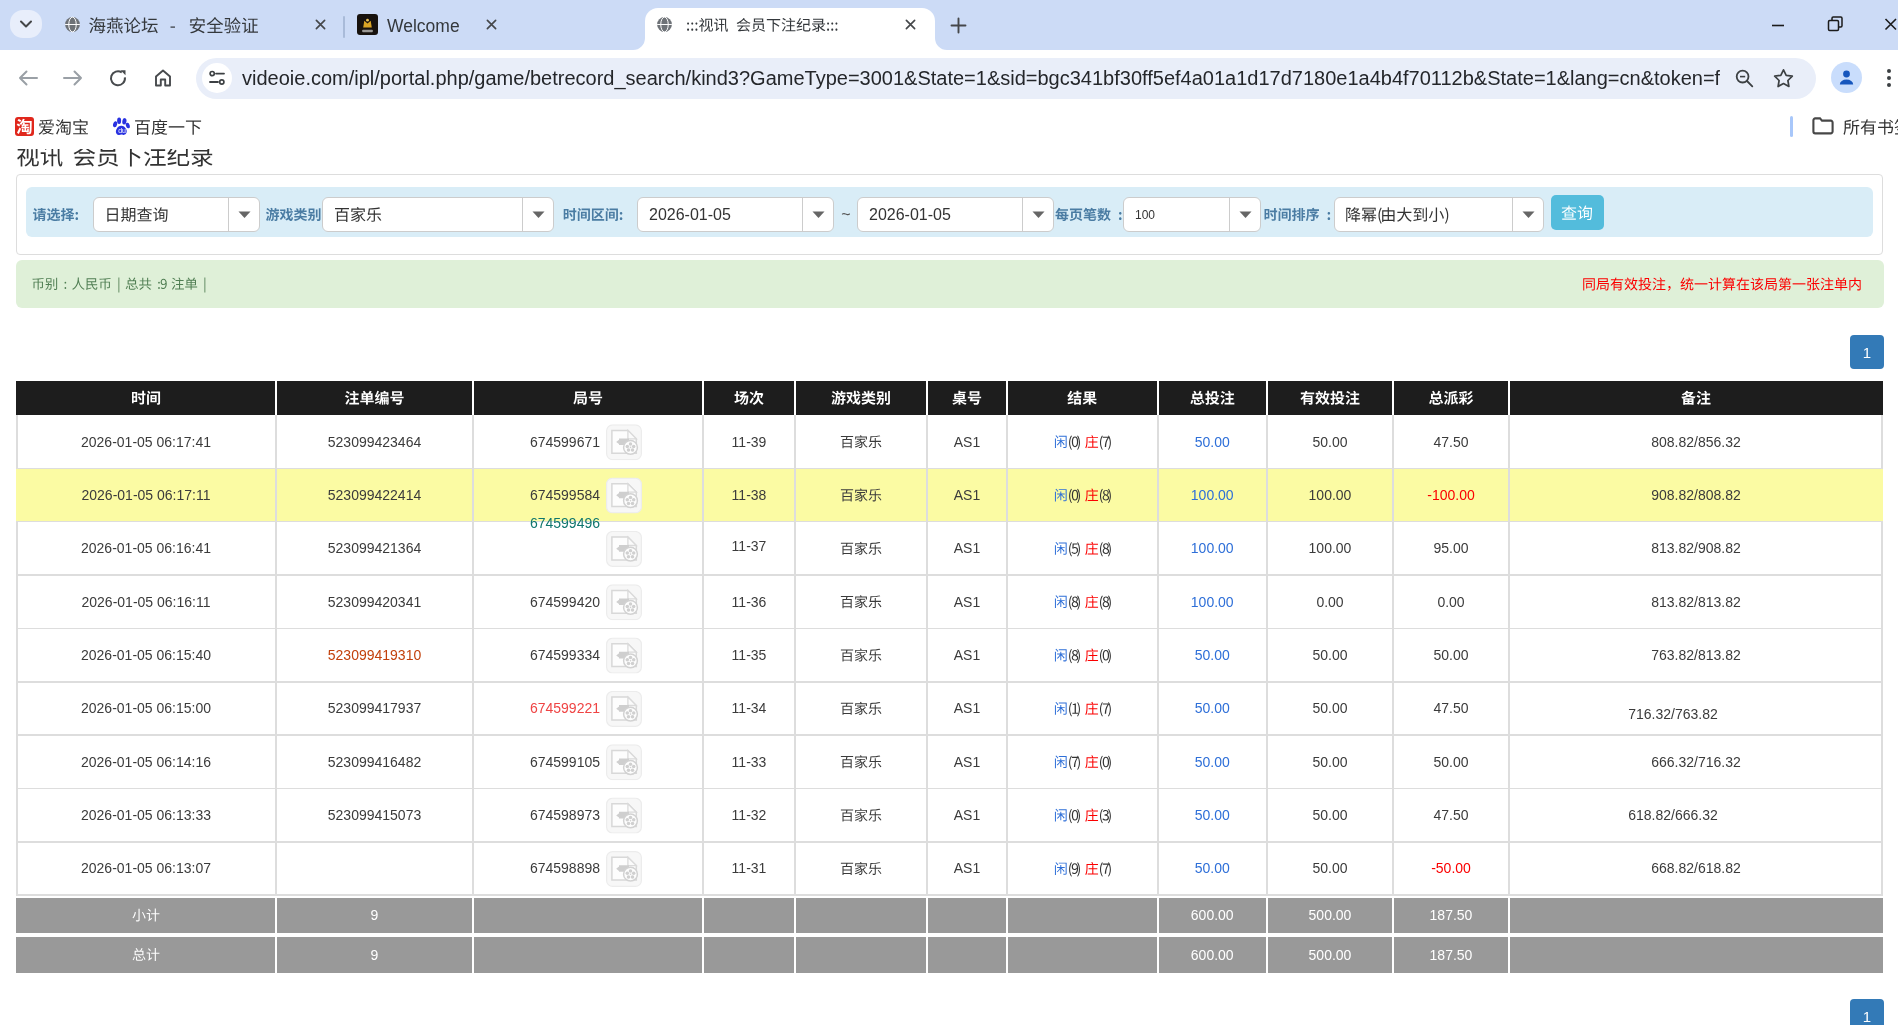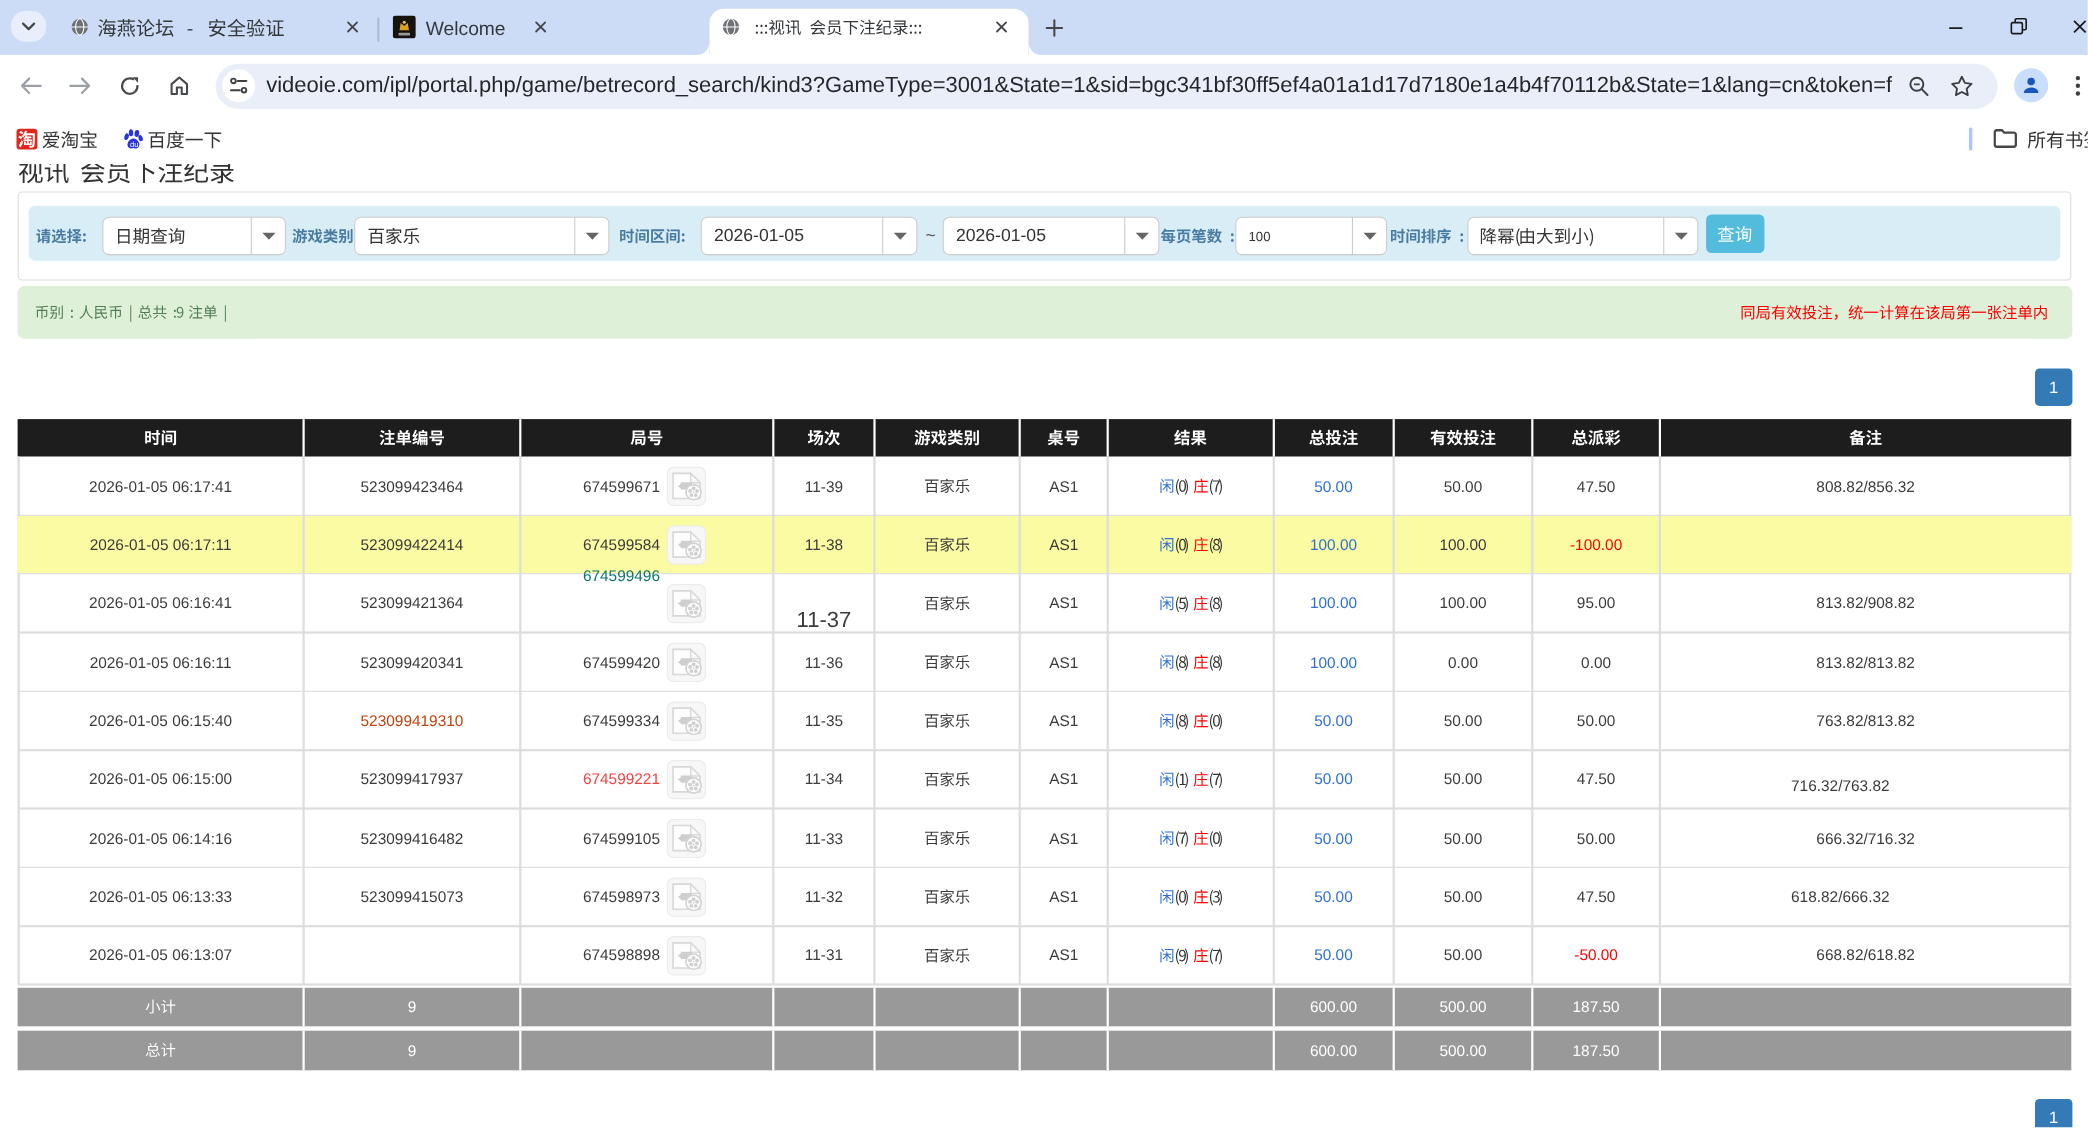--- a/index.html
+++ b/index.html
@@ -192,24 +192,25 @@
       <div class="cell" style="left:1393px;top:266px;width:116px;height:53.35px;font-size:14px;color:#3b3b3b">47.50</div>
       <div class="cell" style="left:1509px;top:266px;width:374px;height:53.35px;font-size:14px;color:#3b3b3b">808.82/856.32</div>
       <div class="cell" style="left:16px;top:319.35px;width:260px;height:53.35px;font-size:14px;color:#3b3b3b">2026-01-05 06:17:11</div>
       <div class="cell" style="left:276px;top:319.35px;width:197px;height:53.35px;font-size:14px;color:#3b3b3b">523099422414</div>
       <div class="cell" style="left:473px;top:319.35px;width:127px;height:53.35px;justify-content:flex-end;font-size:14px;color:#3b3b3b">674599584</div>
       <div class="cell" style="left:703px;top:319.35px;width:92px;height:53.35px;font-size:14px;color:#3b3b3b">11-38</div>
       <div class="cell" style="left:927px;top:319.35px;width:80px;height:53.35px;font-size:14px;color:#3b3b3b">AS1</div>
       <div class="cell" style="left:1157.5px;top:319.35px;width:109.5px;height:53.35px;font-size:14px;color:#2e6fd8">100.00</div>
       <div class="cell" style="left:1267px;top:319.35px;width:126px;height:53.35px;font-size:14px;color:#3b3b3b">100.00</div>
       <div class="cell" style="left:1393px;top:319.35px;width:116px;height:53.35px;font-size:14px;color:#fb0000">-100.00</div>
+      <div class="cell" style="left:1509px;top:319.35px;width:374px;height:53.35px;font-size:14px;color:#3b3b3b">908.82/808.82</div>
       <div class="cell" style="left:16px;top:372.70000000000005px;width:260px;height:53.35px;font-size:14px;color:#3b3b3b">2026-01-05 06:16:41</div>
       <div class="cell" style="left:276px;top:372.70000000000005px;width:197px;height:53.35px;font-size:14px;color:#3b3b3b">523099421364</div>
       <div class="cell" style="left:473px;top:352px;width:127px;height:44px;justify-content:flex-end;font-size:14px;color:#0f766e">674599496</div>
-      <div class="cell" style="left:703px;top:389px;width:92px;height:52px;font-size:20px;color:#3b3b3b">11-37</div>
+      <div class="cell" style="left:703px;top:371px;width:92px;height:52px;font-size:14px;color:#3b3b3b">11-37</div>
       <div class="cell" style="left:927px;top:372.70000000000005px;width:80px;height:53.35px;font-size:14px;color:#3b3b3b">AS1</div>
       <div class="cell" style="left:1157.5px;top:372.70000000000005px;width:109.5px;height:53.35px;font-size:14px;color:#2e6fd8">100.00</div>
       <div class="cell" style="left:1267px;top:372.70000000000005px;width:126px;height:53.35px;font-size:14px;color:#3b3b3b">100.00</div>
       <div class="cell" style="left:1393px;top:372.70000000000005px;width:116px;height:53.35px;font-size:14px;color:#3b3b3b">95.00</div>
       <div class="cell" style="left:1509px;top:372.70000000000005px;width:374px;height:53.35px;font-size:14px;color:#3b3b3b">813.82/908.82</div>
       <div class="cell" style="left:16px;top:426.05000000000007px;width:260px;height:53.35px;font-size:14px;color:#3b3b3b">2026-01-05 06:16:11</div>
       <div class="cell" style="left:276px;top:426.05000000000007px;width:197px;height:53.35px;font-size:14px;color:#3b3b3b">523099420341</div>
       <div class="cell" style="left:473px;top:426.05000000000007px;width:127px;height:53.35px;justify-content:flex-end;font-size:14px;color:#3b3b3b">674599420</div>
       <div class="cell" style="left:703px;top:426.05000000000007px;width:92px;height:53.35px;font-size:14px;color:#3b3b3b">11-36</div>
       <div class="cell" style="left:927px;top:426.05000000000007px;width:80px;height:53.35px;font-size:14px;color:#3b3b3b">AS1</div>

